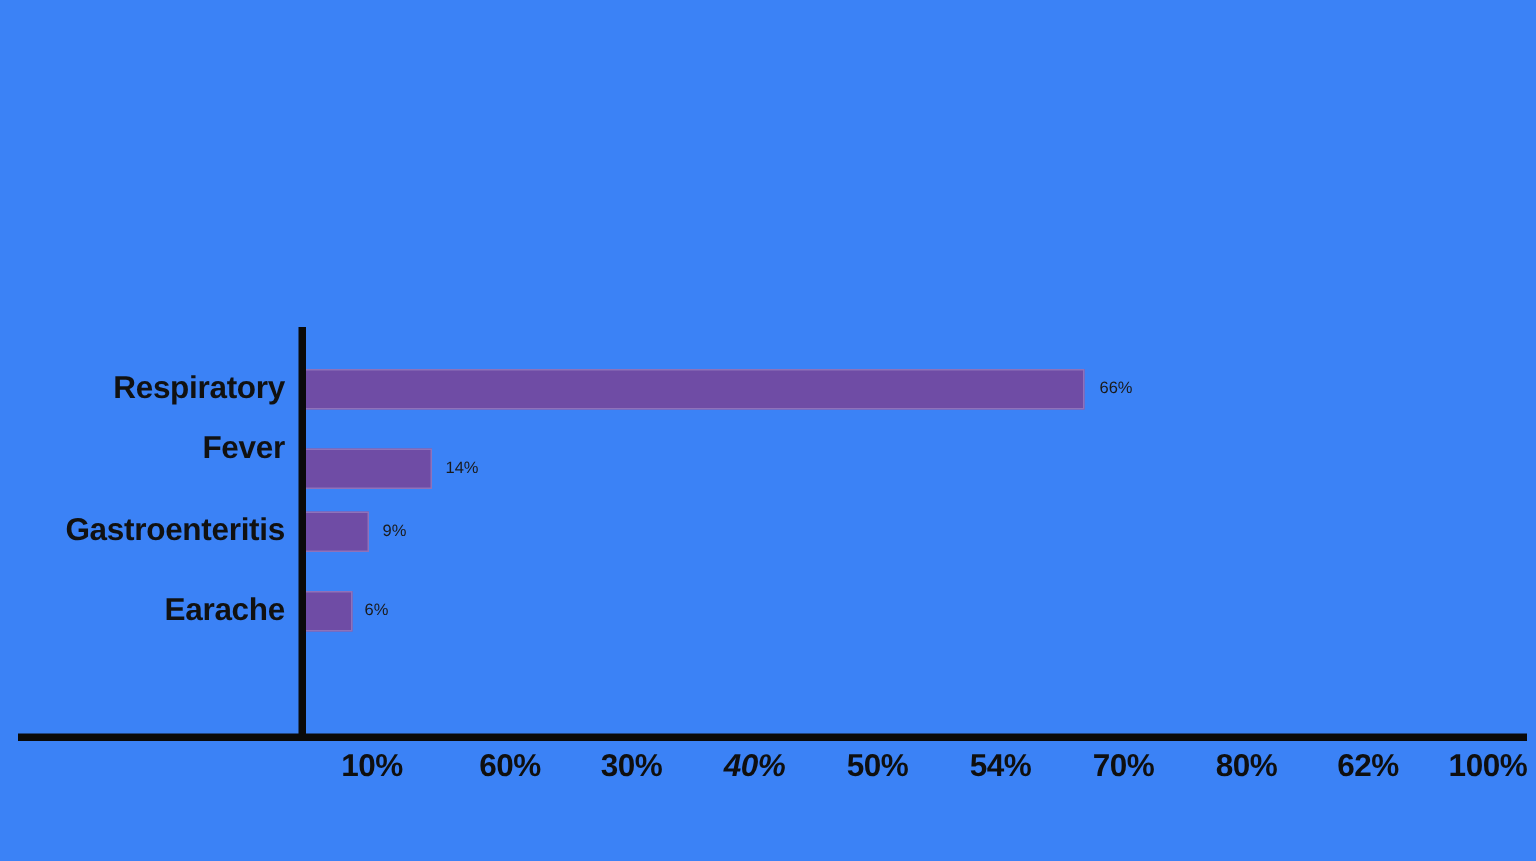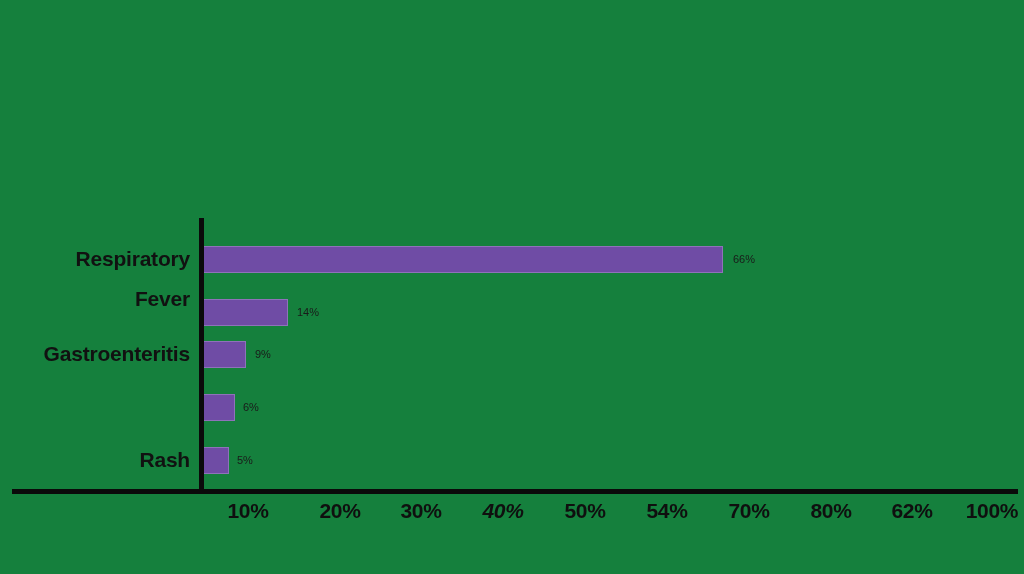--- a/index.html
+++ b/index.html
@@ -7,21 +7,21 @@
     padding: 0;
     background: #ffffff;
   }
   body {
     font-family: "Liberation Sans", "DejaVu Sans", sans-serif;
   }
   #chart-root {
     position: relative;
     width: 1024px;
     height: 574px;
-    background: #15803d;
+    background: #3b82f6;
     overflow: hidden;
   }
 
   
   .axis-x-line {
     position: absolute;
     left: 12px;
     top: 489px;
     width: 1006px;
     height: 5px;
@@ -114,37 +114,33 @@
       <div class="bar-value" style="left:297px; top:14px;">14%</div>
     </div>
 
     <div class="row" style="top:327px;">
       <div class="cat-label" style="top:13px;">Gastroenteritis</div>
       <div class="bar" style="top:14px; width:44px;"></div>
       <div class="bar-value" style="left:255px; top:14px;">9%</div>
     </div>
 
     <div class="row" style="top:380px;">
+      <div class="cat-label" style="top:13px;">Earache</div>
       <div class="bar" style="top:14px; width:33px;"></div>
       <div class="bar-value" style="left:243px; top:14px;">6%</div>
     </div>
 
-    <div class="row" style="top:433px;">
-      <div class="cat-label" style="top:13px;">Rash</div>
-      <div class="bar" style="top:14px; width:27px;"></div>
-      <div class="bar-value" style="left:237px; top:14px;">5%</div>
-    </div>
 
   </div>
 
   <div class="axis-y-line"></div>
   <div class="axis-x-line"></div>
 
   <div class="tick-label" style="left:208px; width:80px;">10%</div>
-  <div class="tick-label" style="left:300px; width:80px;">20%</div>
+  <div class="tick-label" style="left:300px; width:80px;">60%</div>
   <div class="tick-label" style="left:381px; width:80px;">30%</div>
   <div class="tick-label" style="left:463px; width:80px;font-style:italic;">40%</div>
   <div class="tick-label" style="left:545px; width:80px;">50%</div>
   <div class="tick-label" style="left:627px; width:80px;">54%</div>
   <div class="tick-label" style="left:709px; width:80px;">70%</div>
   <div class="tick-label" style="left:791px; width:80px;">80%</div>
   <div class="tick-label" style="left:872px; width:80px;">62%</div>
   <div class="tick-label" style="left:948px; width:88px;">100%</div>
 
 </div>

